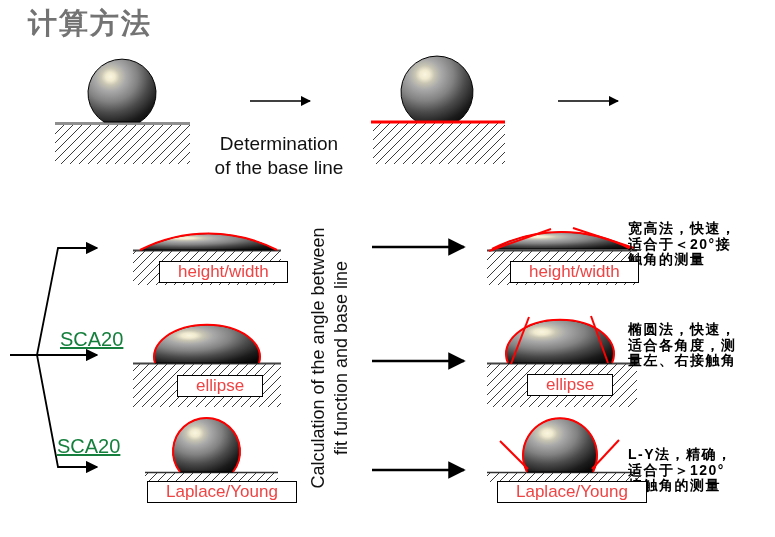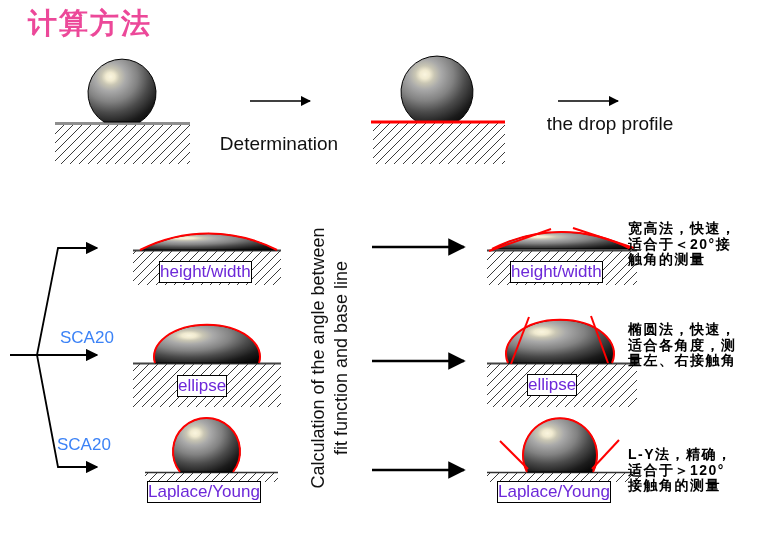--- a/index.html
+++ b/index.html
@@ -1,31 +1,31 @@
 <!DOCTYPE html>
 <html><head>
 <meta charset="utf-8">
 <style>
   html,body{margin:0;padding:0;background:#fff;}
   #page{position:relative;width:775px;height:537px;background:#fff;overflow:hidden;
         font-family:"Liberation Sans",sans-serif;color:#000;}
   #diagram{position:absolute;left:0;top:0;z-index:1;}
   .txt{position:absolute;z-index:2;}
   #title{left:28px;top:4px;font-family:Liberation Mono, monospace;font-weight:bold;
-         font-size:29px;color:#ec4899;letter-spacing:2px;}
+         font-size:29px;color:#737373;letter-spacing:2px;}
   .flowlabel{font-size:19px;line-height:24px;text-align:center;color:#111;}
   #det-label{left:193px;top:112px;width:172px;margin-top:20px;}
   #ext-label{left:524px;top:112px;width:172px;}
-  .sca{font-size:17px;color:#3b82f6;}
+  .sca{font-size:20px;color:#15803d;text-decoration:underline;}
   #sca-top{left:60px;top:328px;}
   #sca-bottom{left:57px;top:435px;}
   #vertical-label{left:151px;top:334px;width:360px;height:48px;
       transform:rotate(-90deg);text-align:center;font-size:18px;line-height:23px;color:#111;}
   .methodbox{position:absolute;z-index:3;background:#fff;border:1.5px solid #000;
-      font-size:17px;line-height:20px;padding:0 0;white-space:nowrap;color:#6d28d9;}
+      font-size:17px;line-height:20px;padding:0 18px;white-space:nowrap;color:#ef4444;}
   #box-l-a{left:159px;top:261px;}
   #box-l-b{left:177px;top:375px;}
   #box-l-c{left:147px;top:481px;}
   #box-r-a{left:510px;top:261px;}
   #box-r-b{left:527px;top:374px;}
   #box-r-c{left:497px;top:481px;}
   .annot{width:152px;font-weight:bold;font-size:14px;line-height:15.5px;
       letter-spacing:1.5px;color:#000;}
   #ann-a{left:628px;top:221px;}
   #ann-b{left:628px;top:322px;}
@@ -133,24 +133,24 @@
       <path d="M 527,472 A 37,37 0 1 1 593,472"></path>
       <line x1="500" y1="441" x2="528" y2="469"></line>
       <line x1="592" y1="469" x2="619" y2="440"></line>
     </g>
   </svg>
 
   <div class="txt" id="title">计算方法</div>
 
   <div class="txt flowlabel" id="det-label">
     <div>Determination</div>
+    <div>of the base line</div>
   </div>
 
   <div class="txt flowlabel" id="ext-label">
-    <div>the drop profile</div>
   </div>
 
   <div class="txt sca" id="sca-top">SCA20</div>
   <div class="txt sca" id="sca-bottom">SCA20</div>
 
   <div class="txt" id="vertical-label">
     <div>Calculation of the angle between</div>
     <div>fit function and base line</div>
   </div>
 

